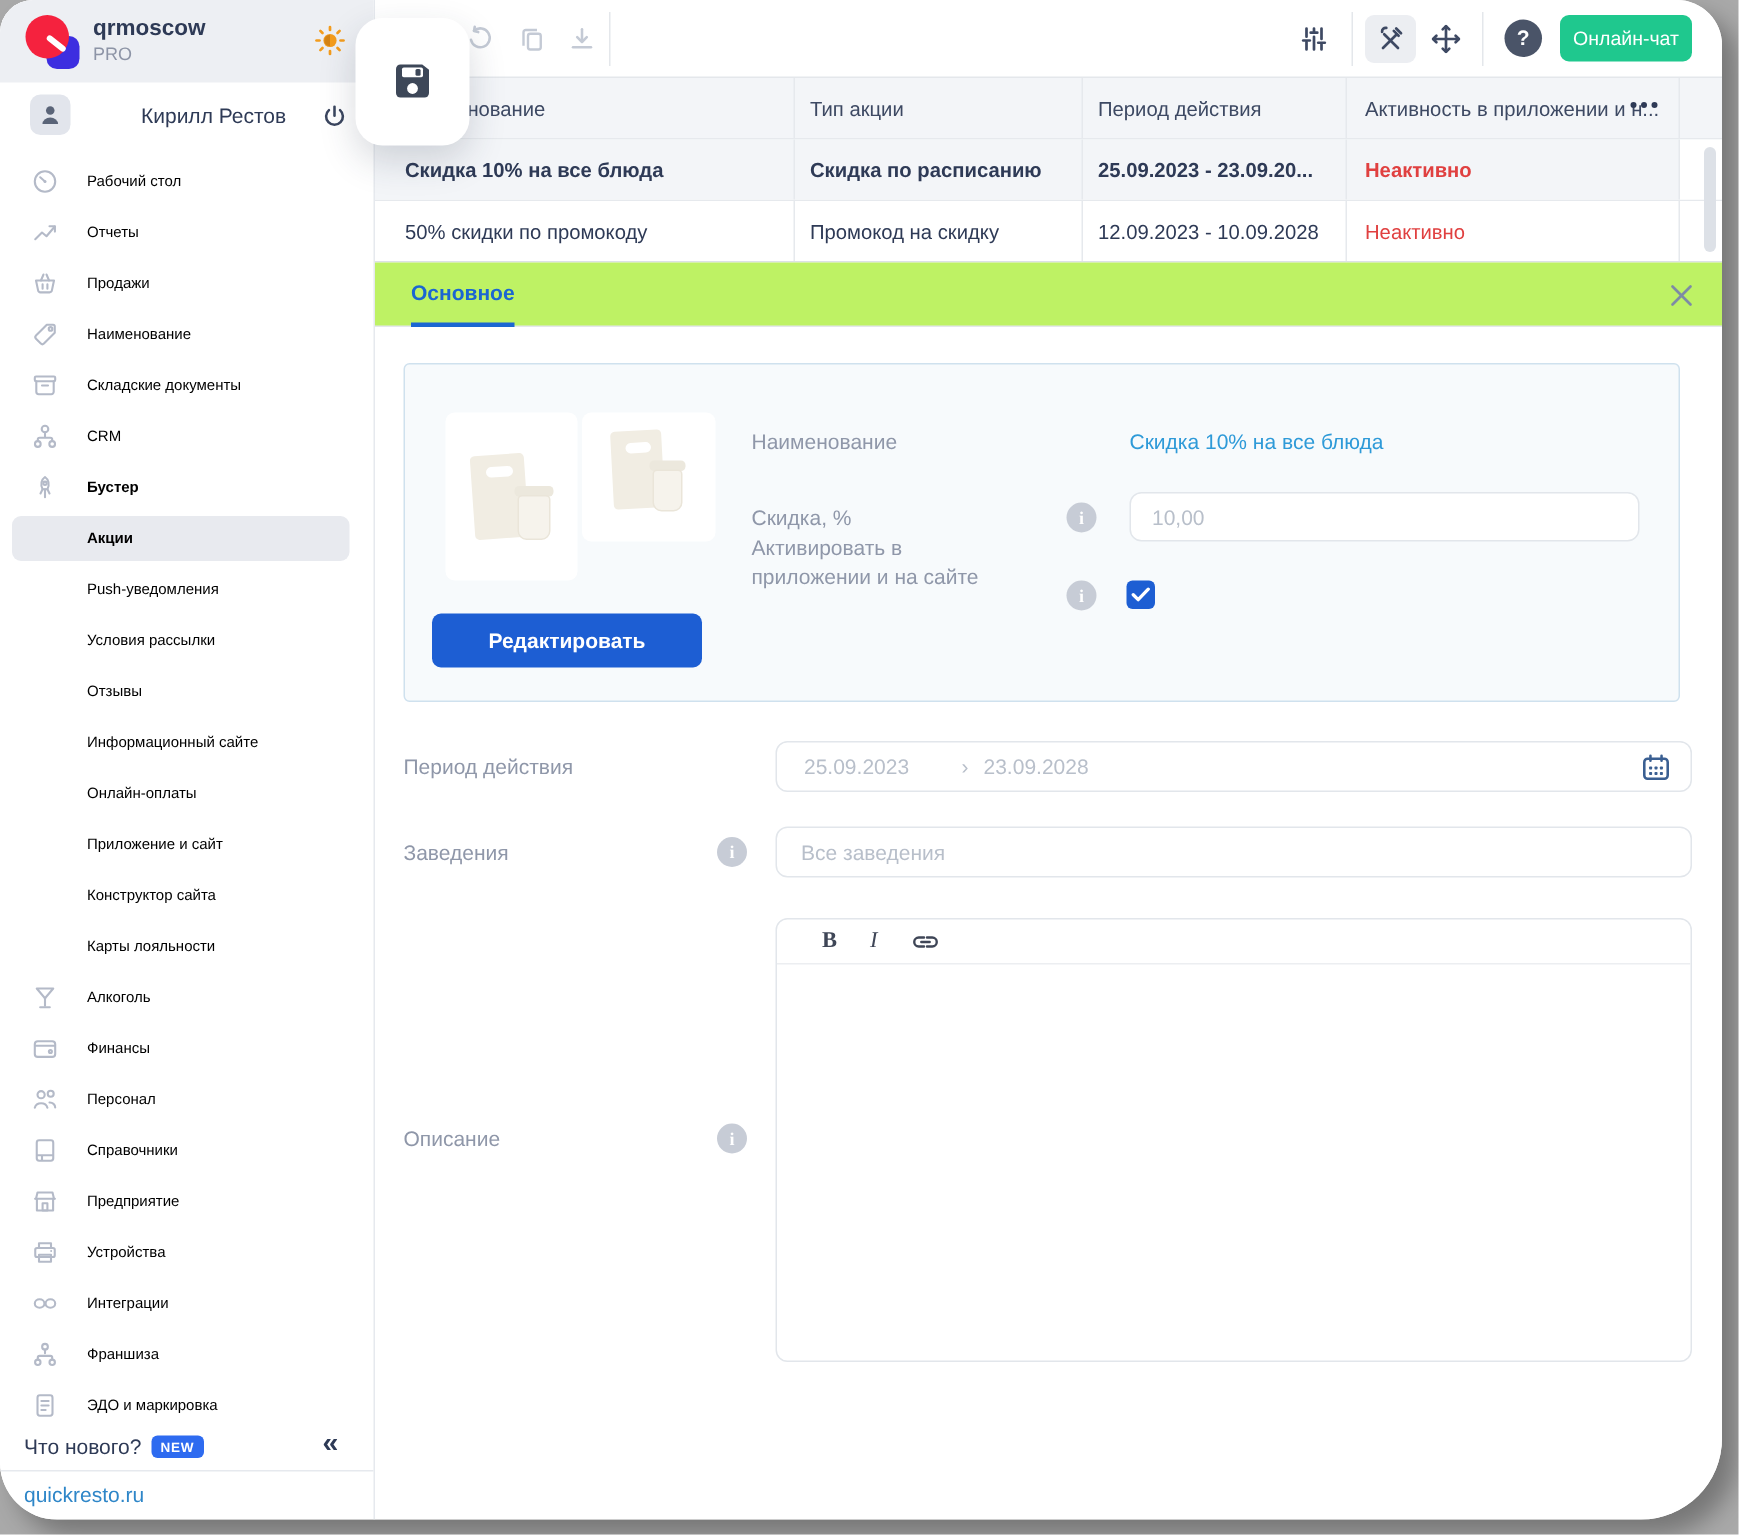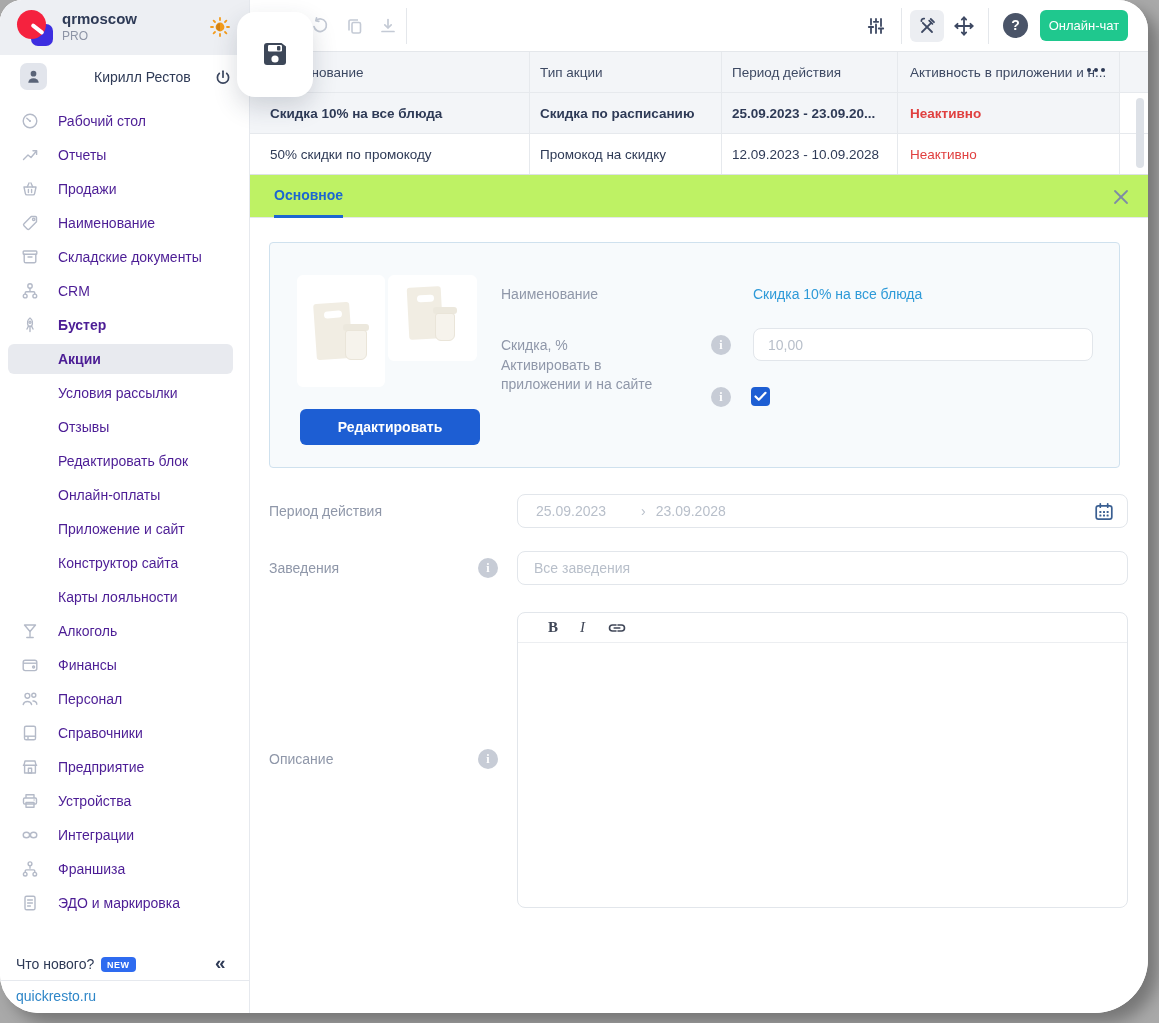--- a/index.html
+++ b/index.html
@@ -23,21 +23,21 @@
 
   .user-row { position:relative; height:46px; border-bottom:0; }
   .avatar { position:absolute; left:20px; top:8px; width:27px; height:27px; background:#e2e5ec; border-radius:7px; }
   .avatar svg { position:absolute; left:4px; top:4px; }
   .user-name { position:absolute; left:58px; top:14px; font-size:14px; color:#2e3a56;margin-left:36px; }
   .power { position:absolute; left:213px; top:13px; width:20px; height:20px; color:#3b465f; cursor:pointer; }
 
   .menu { position:absolute; left:0; top:104px; width:249px; }
   .mi { position:relative; height:34px; display:flex; align-items:center; cursor:pointer; }
   .mi-icon { position:absolute; left:20px; top:7px; width:20px; height:20px; color:#b4bac8; }
-  .mi-label { position:absolute; left:58px; font-size:14px; color:#4c1d95; white-space:nowrap; }
+  .mi-label { position:absolute; left:58px; font-size:10px; color:#000000; white-space:nowrap; }
   .mi.bold .mi-label { font-weight:bold; }
   .mi.selected { }
   .mi.selected::before { content:""; position:absolute; left:8px; right:16px; top:2px; bottom:2px; background:#e8eaef; border-radius:6px; }
   .mi.selected .mi-label { font-weight:bold; position:absolute; z-index:1; }
 
   .whats-new { position:absolute; left:0; top:949px; width:249px; height:31px; }
   .wn-label { position:absolute; left:16px; top:7px; font-size:14px; color:#2e3a56; cursor:pointer; }
   .wn-badge { position:absolute; left:101px; top:8px; background:#2e6bf0; color:#fff; font-size:9px; font-weight:bold;
               letter-spacing:.5px; padding:3px 6px 2px; border-radius:4px; cursor:pointer; }
   .wn-collapse { position:absolute; left:215px; top:3px; font-size:19px; font-weight:bold; color:#2e3a56; cursor:pointer; }
@@ -92,21 +92,21 @@
   .content { position:absolute; left:0; top:218px; width:100%; bottom:0; background:#fff; }
 
   .hl-panel { position:absolute; left:19px; top:24px; width:851px; height:226px; background:#f7fafc; border:1px solid #cfe1ee; border-radius:4px; }
   .img-tile { position:absolute; background:#fff; border-radius:6px; overflow:hidden; }
   .tile1 { left:27px; top:32px; width:88px; height:112px; }
   .tile2 { left:118px; top:32px; width:89px; height:86px; }
   .bag { position:absolute; background:#f1ede3; border-radius:3px; }
   .bag-hole { position:absolute; background:#fff; border-radius:5px; }
   .cup { position:absolute; background:#f6f3ec; border:1px solid #eae5d9; border-radius:3px 3px 6px 6px; }
   .cup-lid { position:absolute; background:#ece8dd; border-radius:3px; }
-  .edit-btn { position:absolute; left:30px; top:166px; width:180px; height:36px; background:#1d5ed3; border:0; border-radius:6px;
+  .edit-btn { position:absolute; left:18px; top:166px; width:180px; height:36px; background:#1d5ed3; border:0; border-radius:6px;
               color:#fff; font-size:14px; font-weight:bold; font-family:inherit; cursor:pointer; }
   .f-label { position:absolute; font-size:14px; color:#8f97a9; }
   .lbl-name { left:231px; top:43px; }
   .lbl-disc { left:231px; top:94px; }
   .lbl-act  { left:231px; top:113px; width:178px; line-height:19px; }
   .link-val { position:absolute; left:483px; top:43px; font-size:14px; color:#2e9ad8; cursor:pointer; }
   .info-ic { position:absolute; width:20px; height:20px; background:#c7ccd6; border-radius:50%; color:#fff; font-size:12px;
              font-weight:bold; text-align:center; line-height:20px; font-family:"Liberation Serif", serif; cursor:pointer; }
   .info-disc { left:441px; top:92px; }
   .info-act  { left:441px; top:144px; }
@@ -258,27 +258,30 @@
               <circle cx="10" cy="7.2" r="1.1"></circle>
               <path d="M8.4 11.2 L7 14 M11.6 11.2 L13 14 M10 11.2 v5.3"></path>
             </svg>
           </span>
           <span class="mi-label">Бустер</span>
         </div>
         <div class="mi sub selected">
           <span class="mi-label">Акции</span>
         </div>
         <div class="mi sub">
+          <span class="mi-label">Push-уведомления</span>
+        </div>
+        <div class="mi sub">
           <span class="mi-label">Условия рассылки</span>
         </div>
         <div class="mi sub">
           <span class="mi-label">Отзывы</span>
         </div>
         <div class="mi sub">
-          <span class="mi-label">Редактировать блок</span>
+          <span class="mi-label">Информационный сайте</span>
         </div>
         <div class="mi sub">
           <span class="mi-label">Онлайн-оплаты</span>
         </div>
         <div class="mi sub">
           <span class="mi-label">Приложение и сайт</span>
         </div>
         <div class="mi sub">
           <span class="mi-label">Конструктор сайта</span>
         </div>

